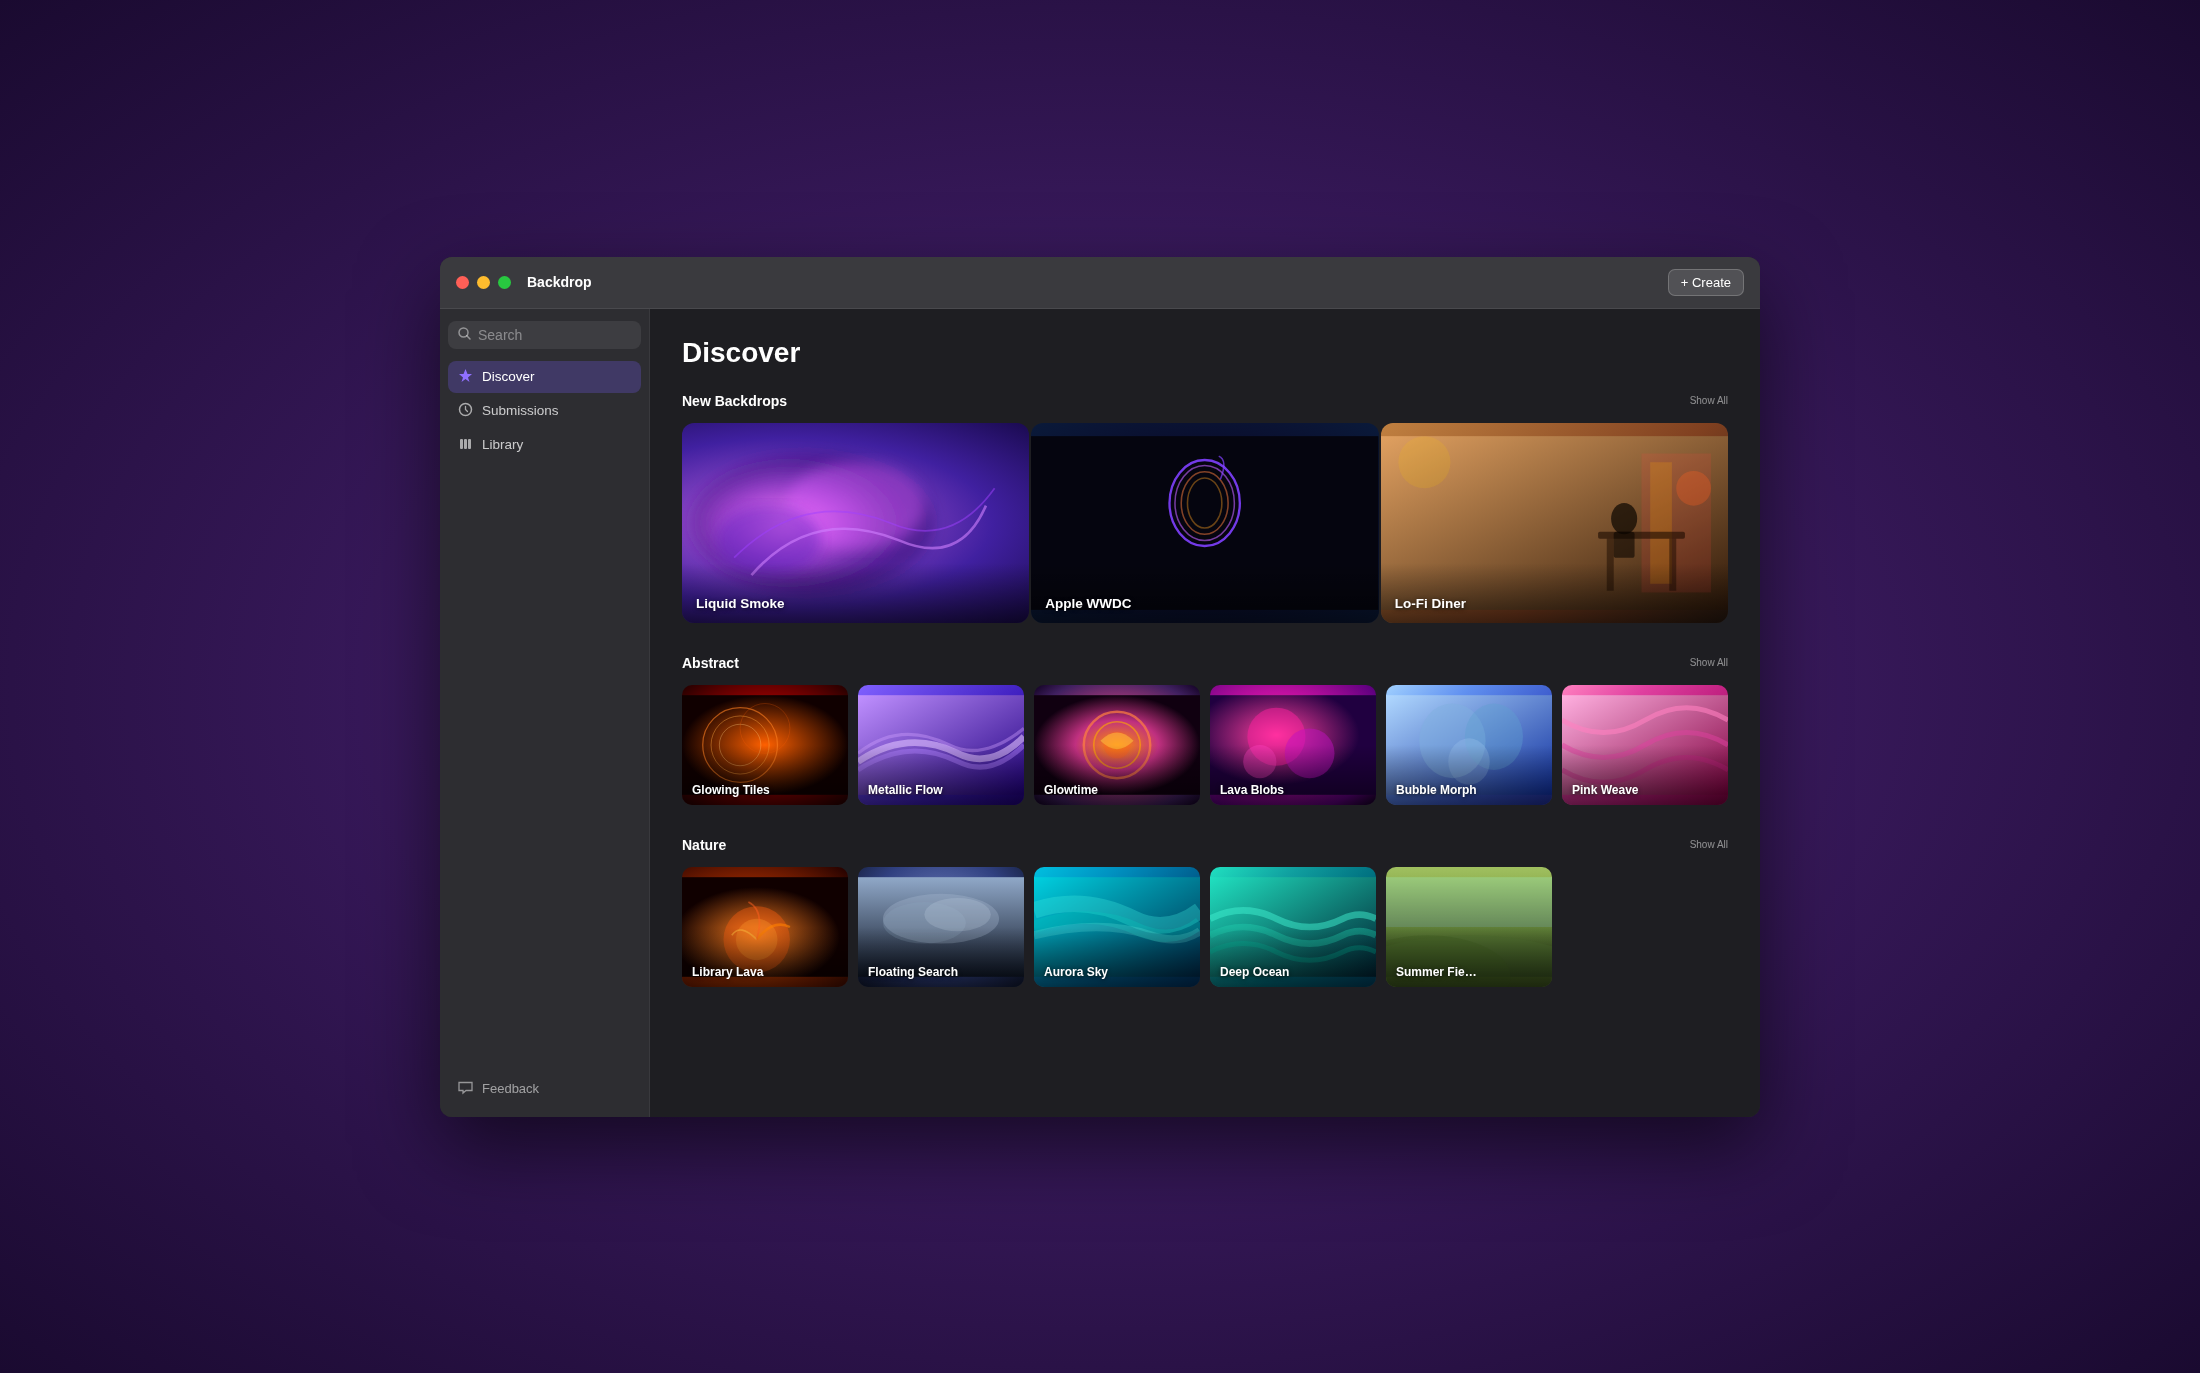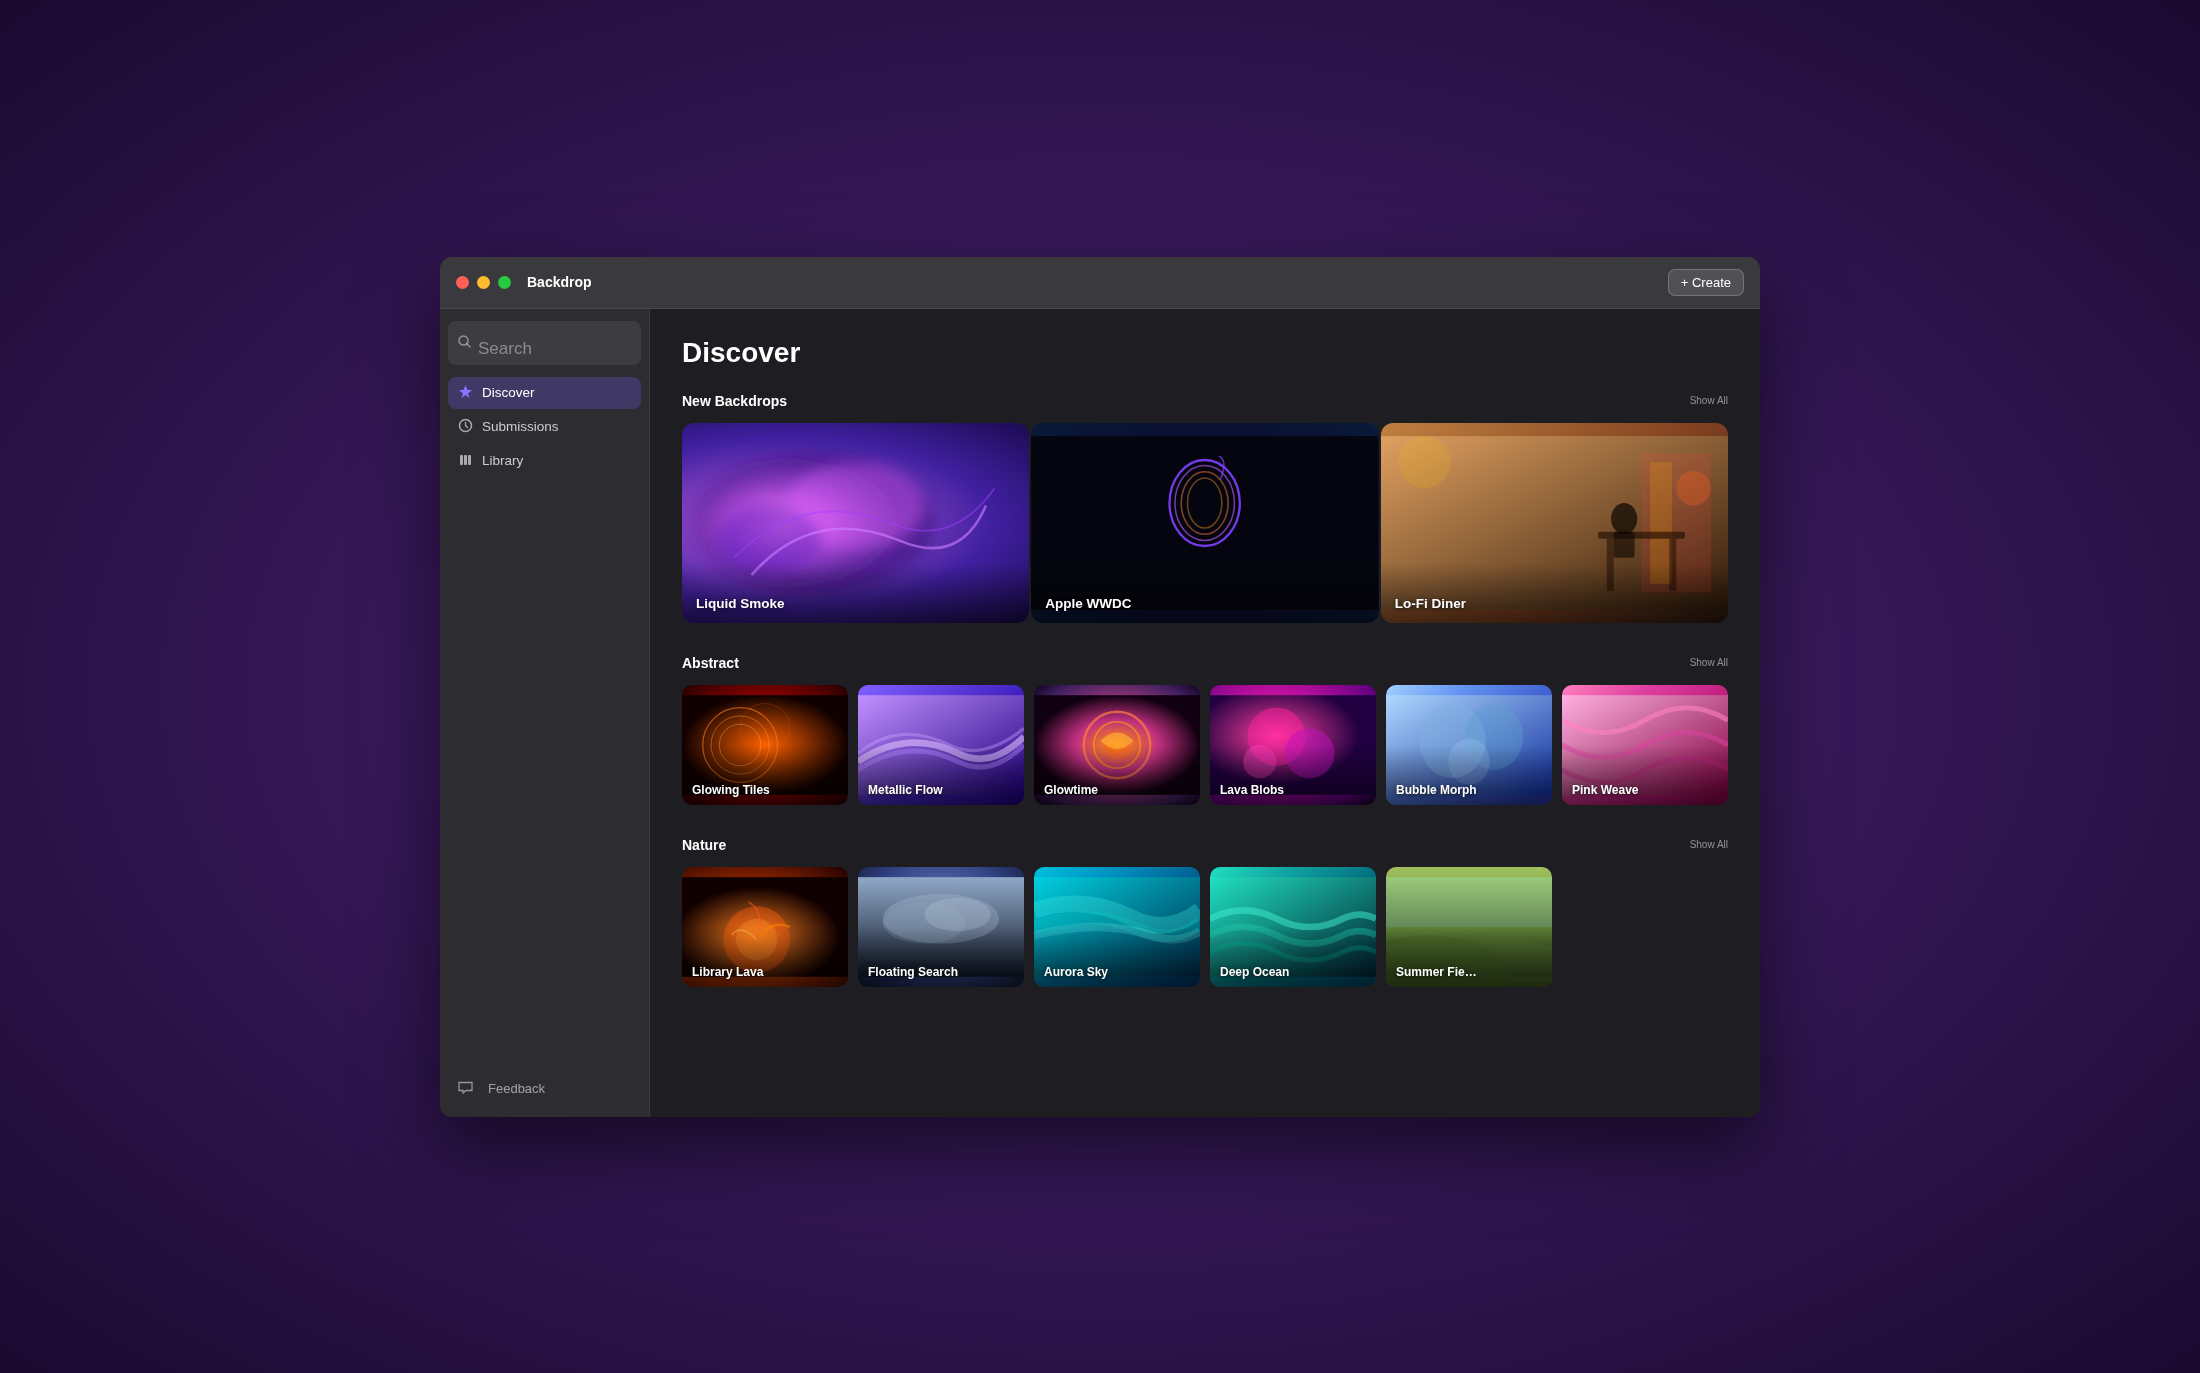--- a/index.html
+++ b/index.html
@@ -94,23 +94,22 @@
     .search-icon-svg {
       color: rgba(255,255,255,0.4);
       font-size: 13px;
       flex-shrink: 0;
     }
     .search-input {
       background: transparent;
       border: none;
       outline: none;
       color: rgba(255,255,255,0.6);
-      font-size: 17px;
+      font-size: 14px;
       width: 100%;
-      margin-top: 12px;
     }
     .search-input::placeholder { color: rgba(255,255,255,0.4); }
 
     .nav-item {
       display: flex;
       align-items: center;
       gap: 9px;
       padding: 7px 10px;
       border-radius: 8px;
       cursor: pointer;
@@ -121,21 +120,21 @@
     }
     .nav-item.active {
       background: rgba(100, 80, 200, 0.35);
       color: #fff;
     }
     .nav-icon { font-size: 15px; }
     .sidebar-spacer { flex: 1; }
     .feedback-item {
       display: flex;
       align-items: center;
-      gap: 15px;
+      gap: 9px;
       padding: 7px 10px;
       cursor: pointer;
       color: rgba(255,255,255,0.55);
       font-size: 13px;
     }
 
     
     .content {
       flex: 1;
       overflow-y: auto;

